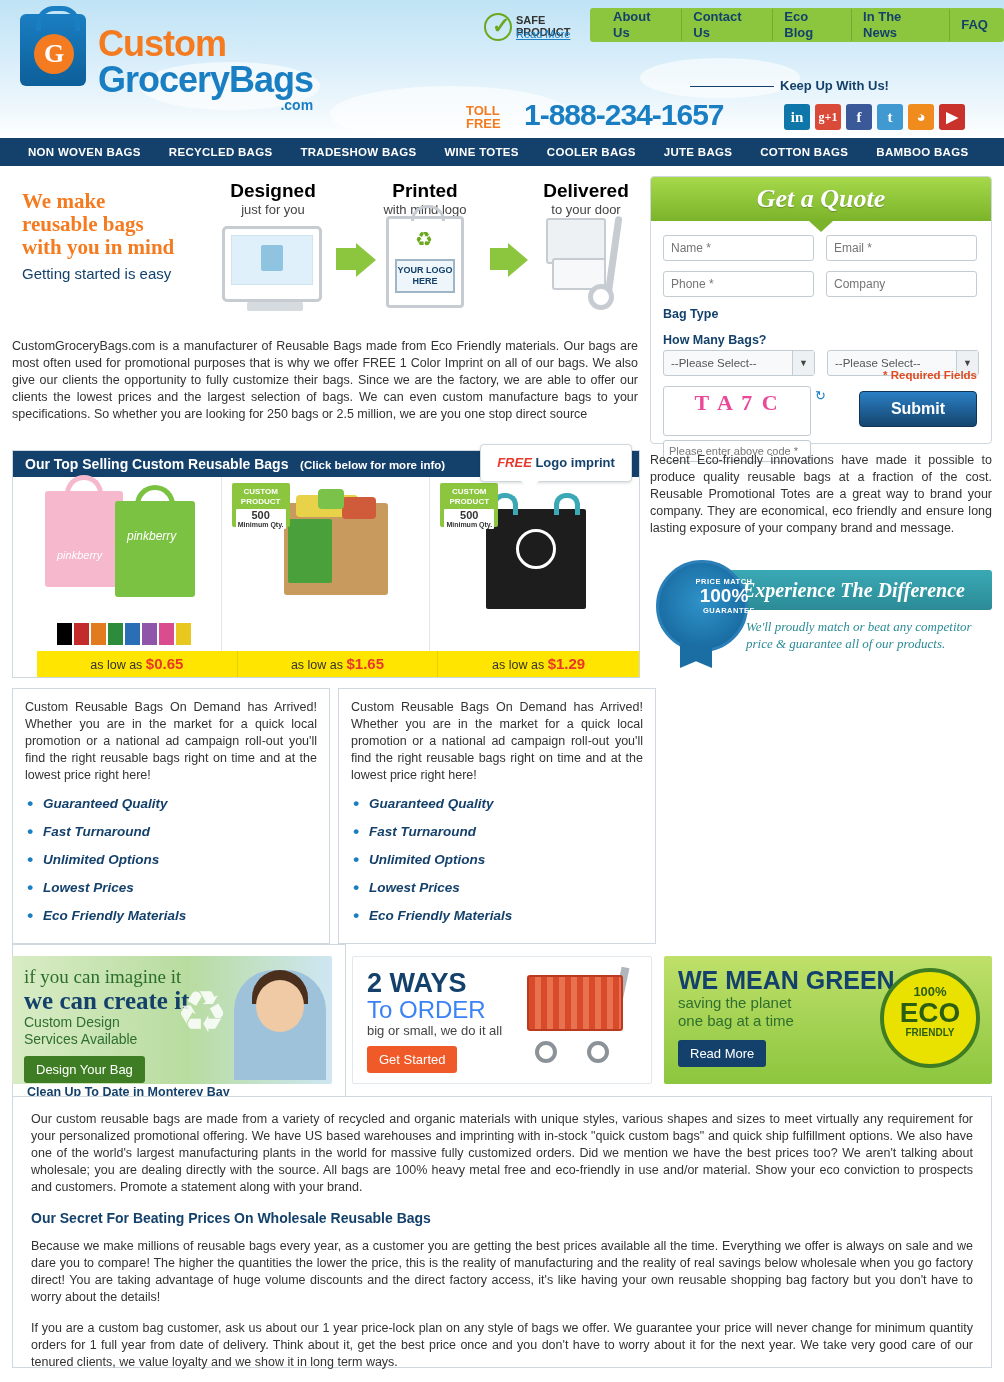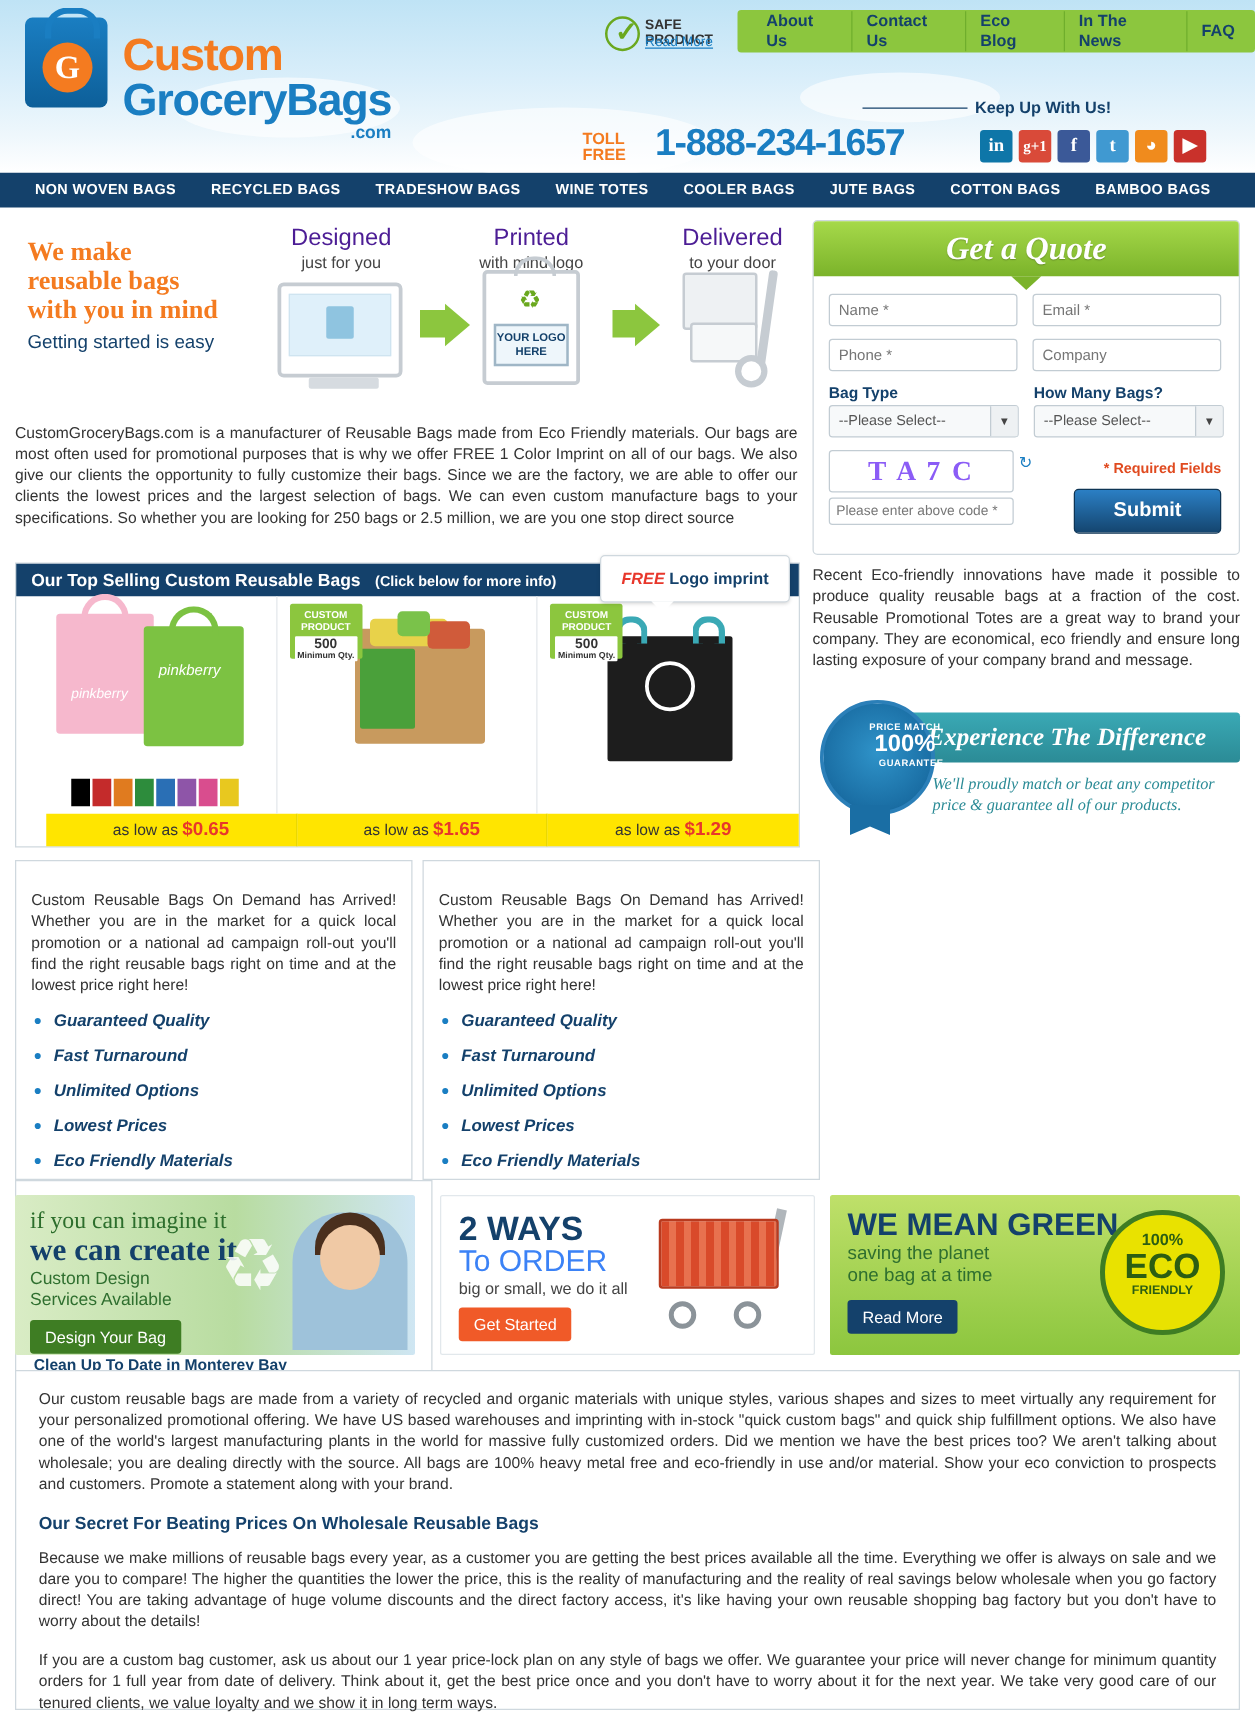--- a/index.html
+++ b/index.html
@@ -86,21 +86,21 @@
     padding:0 14px; letter-spacing:.3px;
   }
 
   
   .hero { position:relative; height:160px; }
   .hero-left { position:absolute; left:22px; top:24px; width:190px; }
   .hero-left .h1 { font-family:"Liberation Serif", serif; color:#f47b20; font-size:21px; font-weight:bold; line-height:23px; }
   .hero-left .h2 { color:#14416b; font-size:15px; margin-top:6px; }
 
   .step { position:absolute; text-align:center; }
-  .step .t { font-size:19px; font-weight:normal; color:#4c1d95; }
+  .step .t { font-size:19px; font-weight:bold; color:#000000; }
   .step .s { font-size:13px; color:#444; }
   .s1 { left:208px; top:14px; width:130px; }
   .s2 { left:360px; top:14px; width:130px; }
   .s3 { left:516px; top:14px; width:140px; }
 
   .monitor { position:absolute; left:222px; top:60px; width:100px; height:76px;
     border:3px solid #c6ccd2; border-radius:5px; background:#fff; }
   .monitor .scr { position:absolute; left:6px; top:6px; right:6px; bottom:14px; background:#dff0fa; border:1px solid #cfe4f0;}
   .monitor .bagicon { position:absolute; left:36px; top:16px; width:22px; height:26px; background:#8fc4e0; border-radius:2px;}
   .monitor .base { position:absolute; left:22px; bottom:-12px; width:56px; height:9px; background:#d6dbe0; border-radius:2px;}
@@ -150,37 +150,37 @@
     border-top:11px solid #7bb32a;
   }
   .qform { padding:14px 12px 10px 12px; }
   .qrow { display:flex; gap:12px; margin-bottom:10px; }
   .qrow input {
     width:151px; height:26px; border:1px solid #c2ccd3; border-radius:3px;
     padding:0 7px; font-size:12px; color:#8a9199; font-family:"Liberation Sans",sans-serif;
     background:#fff;
   }
   .qlbl { font-size:12.5px; font-weight:bold; color:#14416b; }
-  .qlabels { display:flex; gap:12px; margin-bottom:3px; }
+  .qlabels { display:flex; gap:12px; margin-bottom:3px;flex-direction:column; }
   .qlabels div { width:157px; }
   .qselects { display:flex; gap:12px; }
   .qsel {
     width:157px; height:26px; border:1px solid #c2ccd3; border-radius:3px;
     background:#f7f9fa; font-size:11.5px; color:#555; line-height:24px; padding-left:7px;
     position:relative;
   }
   .qsel .ar {
     position:absolute; right:0; top:0; width:22px; height:24px; border-left:1px solid #c2ccd3;
     text-align:center; line-height:24px; font-size:9px; color:#444; background:#eef1f3;
   }
   .captcha-wrap { display:flex; margin-top:10px; }
   .captcha {
-    width:148px; height:34px; border:1px solid #c2ccd3; border-radius:3px; background:#fff;
+    width:148px; height:50px; border:1px solid #c2ccd3; border-radius:3px; background:#fff;
     text-align:center; line-height:32px; font-size:22px; font-weight:bold;
-    font-family:"Liberation Serif", serif; color:#8b5cf6; letter-spacing:2px;
+    font-family:"Liberation Serif", serif; color:#ec4899; letter-spacing:2px;
   }
   .refresh { width:18px; margin-left:4px; color:#1a7ec2; font-size:13px; padding-top:2px;}
   .captcha-input {
     width:148px; height:22px; border:1px solid #c2ccd3; border-radius:3px; margin-top:4px;
     font-size:11px; color:#777; padding-left:5px; line-height:20px; background:#fff;
   }
   .reqd { position:absolute; right:14px; top:192px; font-size:11.5px; color:#e04a1f; font-weight:bold; }
   .submit {
     position:absolute; right:14px; top:214px; width:118px; height:36px;
     background:linear-gradient(to bottom,#2b7fc4,#14456f); border:1px solid #0e3555;
@@ -249,21 +249,21 @@
   }
   .seal .s1 { font-size:7.5px; font-weight:bold; margin-top:14px; letter-spacing:.5px; }
   .seal .s2 { font-size:19px; font-weight:bold; line-height:20px; }
   .seal .s3 { font-size:7.5px; font-weight:bold; letter-spacing:.5px;}
   .seal-ribbon { position:absolute; left:30px; top:84px; width:32px; height:24px;
      background:#1a6ea4; clip-path:polygon(0 0,100% 0,100% 100%,50% 72%,0 100%); }
 
   
   .info3 { position:absolute; left:12px; top:688px; width:980px; height:260px; }
   .icol {
-    float:left; width:318px; border:1px solid #cfd8de; height:256px; padding:23px 12px;
+    float:left; width:318px; border:1px solid #cfd8de; height:256px; padding:10px 12px;
     margin-right:8px; background:#fff;
   }
   .icol p { margin:0 0 12px 0; font-size:12.5px; line-height:17px; text-align:justify; color:#333; }
   .icol ul { margin:0; padding:0; list-style:none; }
   .icol li {
     font-style:italic; font-weight:bold; color:#14416b; font-size:13.5px;
     margin-bottom:13px; padding-left:18px; position:relative;
   }
   .icol li:before { content:"•"; position:absolute; left:2px; top:-2px; color:#1a7ec2; font-size:17px;}
 

